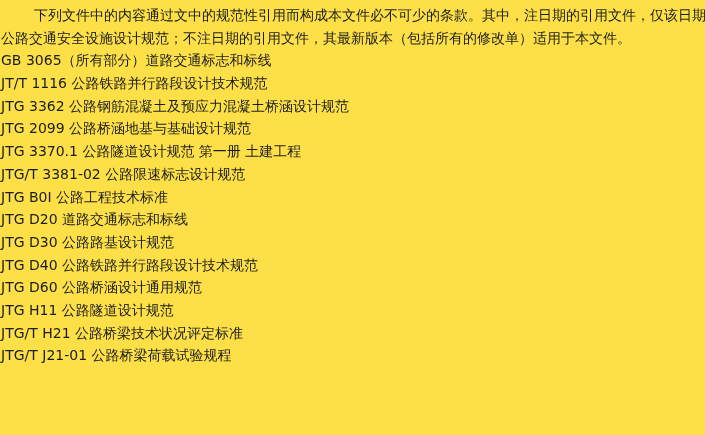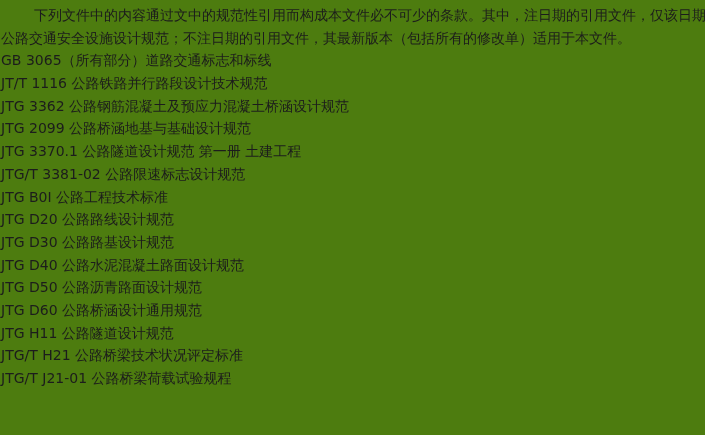--- a/index.html
+++ b/index.html
@@ -27,31 +27,30 @@
     white-space: nowrap;
     height: 22.7px;
   }
   .line.indent {
     text-indent: 33px;
   }
 </style>
 </head>
 <body>
 
-<div class="doc" style="color: rgb(28, 28, 28); background: #4d7c0f;">
+<div class="doc" style="color: rgb(28, 28, 28); background: #fde047;">
   <div class="line indent">下列文件中的内容通过文中的规范性引用而构成本文件必不可少的条款。其中，注日期的引用文件，仅该日期</div>
   <div class="line">公路交通安全设施设计规范；不注日期的引用文件，其最新版本（包括所有的修改单）适用于本文件。</div>
   <div class="line">GB 3065（所有部分）道路交通标志和标线</div>
   <div class="line">JT/T 1116 公路铁路并行路段设计技术规范</div>
   <div class="line">JTG 3362 公路钢筋混凝土及预应力混凝土桥涵设计规范</div>
   <div class="line">JTG 2099 公路桥涵地基与基础设计规范</div>
   <div class="line">JTG 3370.1 公路隧道设计规范 第一册 土建工程</div>
   <div class="line">JTG/T 3381-02 公路限速标志设计规范</div>
   <div class="line">JTG B0I 公路工程技术标准</div>
-  <div class="line">JTG D20 公路路线设计规范</div>
+  <div class="line">JTG D20 道路交通标志和标线</div>
   <div class="line">JTG D30 公路路基设计规范</div>
-  <div class="line">JTG D40 公路水泥混凝土路面设计规范</div>
-  <div class="line">JTG D50 公路沥青路面设计规范</div>
+  <div class="line">JTG D40 公路铁路并行路段设计技术规范</div>
   <div class="line">JTG D60 公路桥涵设计通用规范</div>
   <div class="line">JTG H11 公路隧道设计规范</div>
   <div class="line">JTG/T H21 公路桥梁技术状况评定标准</div>
   <div class="line">JTG/T J21-01 公路桥梁荷载试验规程</div>
 </div>
 
 </body></html>

